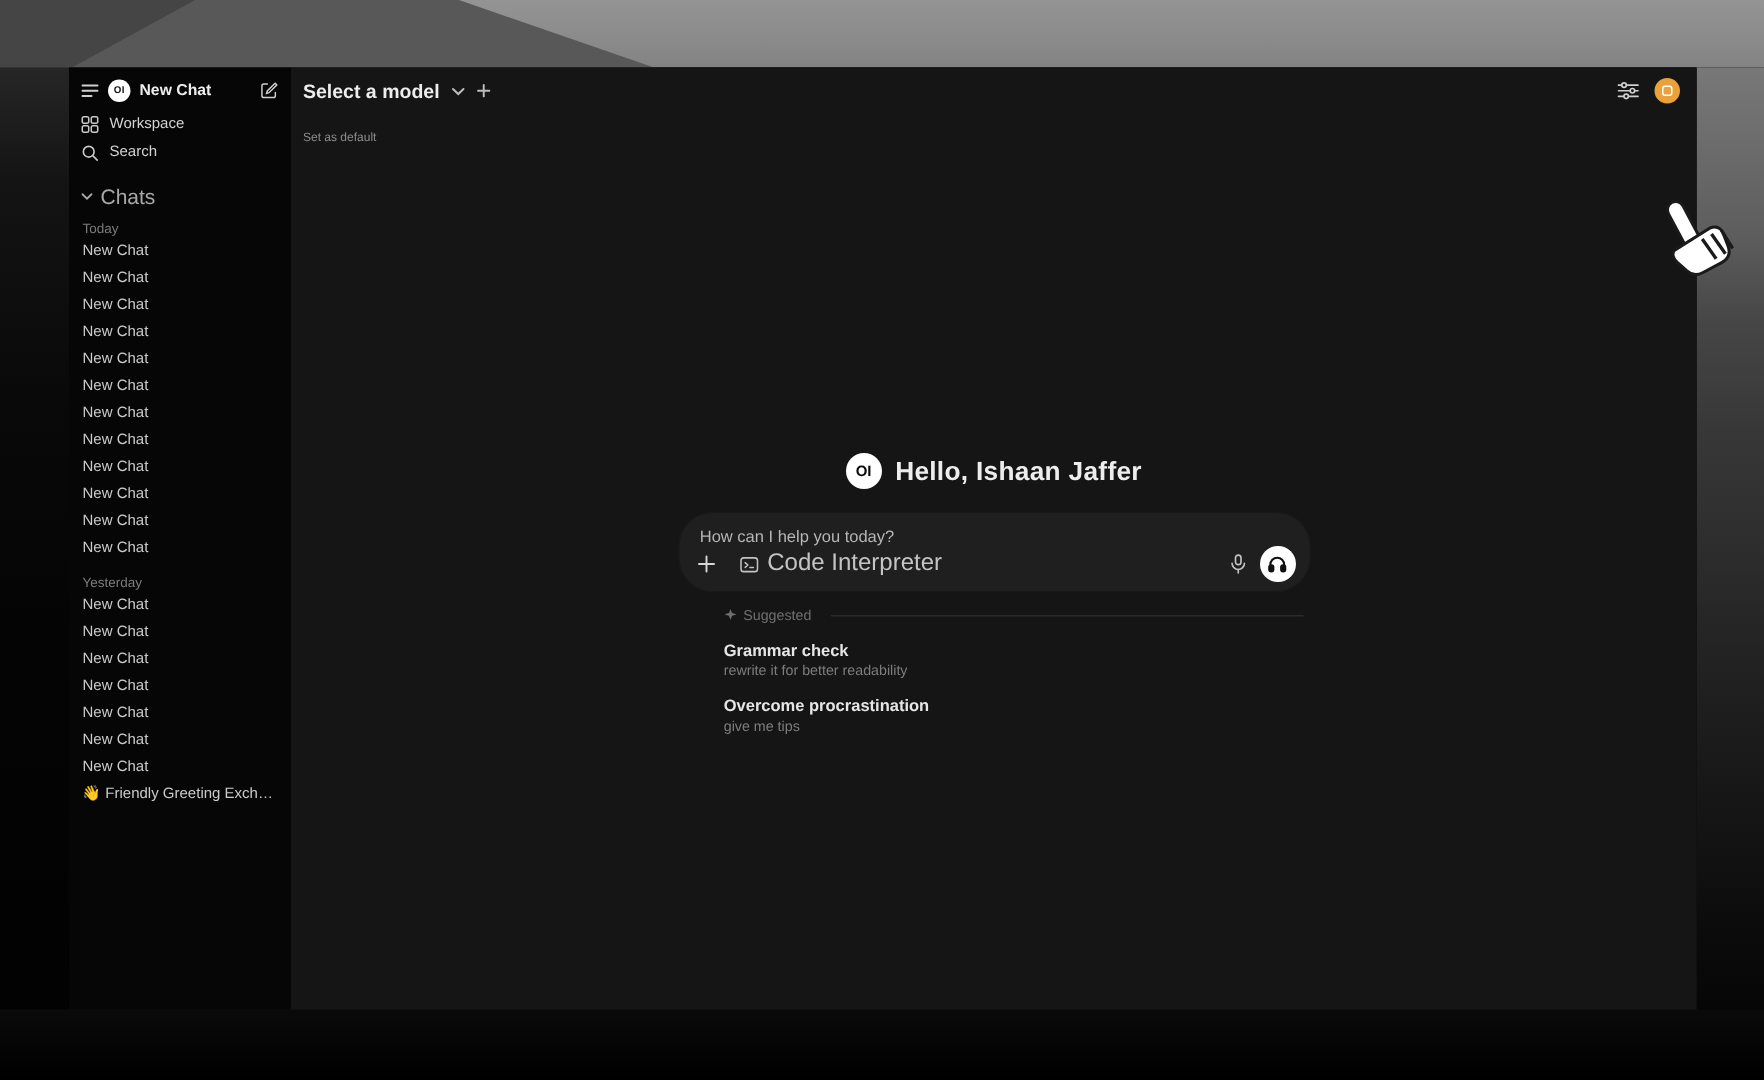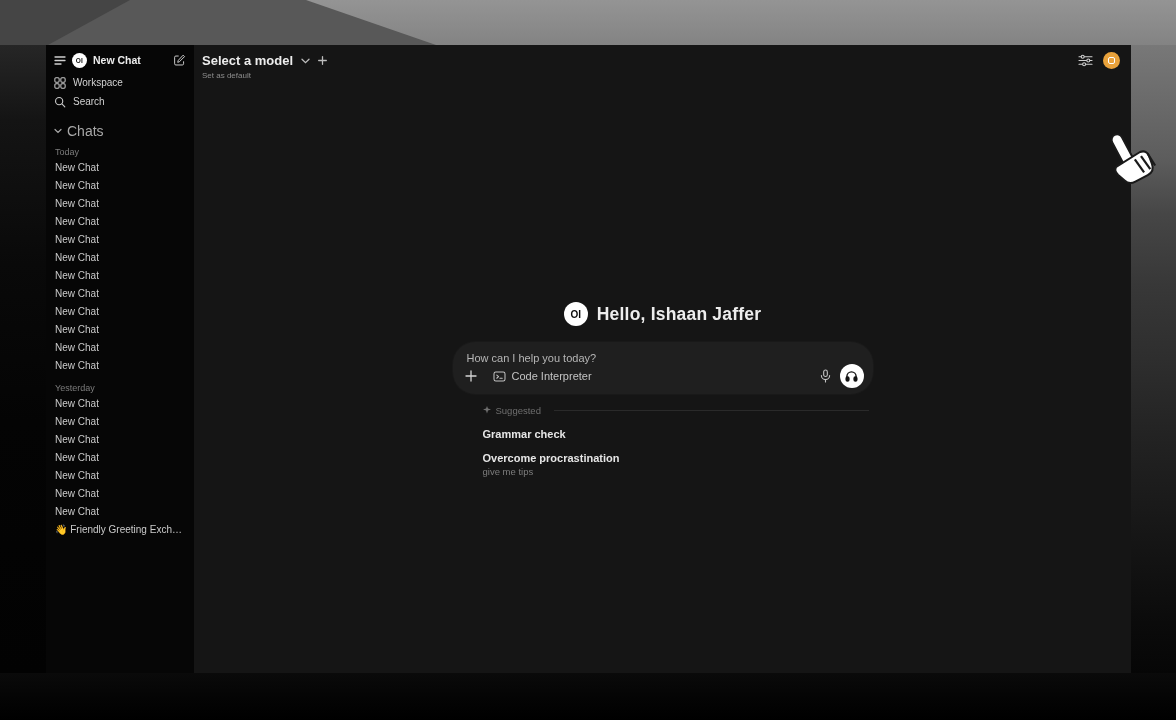--- a/index.html
+++ b/index.html
@@ -43,37 +43,37 @@
   .sb-chats-toggle{display:flex;align-items:center;gap:5px;height:16px;margin-top:12px;font-size:14px;color:#a8a8a8;cursor:pointer;}
   .sb-group-label{margin:8px 0 2px 1px;font-size:9px;color:#7c7c7c;}
   .chat-list{display:block;}
   .chat-item{height:18px;line-height:18px;font-size:10px;color:#cbcbcb;white-space:nowrap;
     overflow:hidden;text-overflow:ellipsis;cursor:pointer;border-radius:4px;padding-left:1px;}
 
   
   .main{flex:1;position:relative;background:#151515;min-width:0;padding-left:25px;}
   .model-row{position:absolute;top:8px;left:8px;display:flex;align-items:center;gap:8px;cursor:pointer;}
   .model-label{font-size:13px;font-weight:bold;color:#ededed;}
-  .set-default{position:absolute;top:26px;left:8px;font-size:8px;color:#8d8d8d;cursor:pointer;}
+  .set-default{position:absolute;top:42px;left:8px;font-size:8px;color:#8d8d8d;cursor:pointer;}
   .top-icons{position:absolute;top:7px;right:11px;display:flex;align-items:center;gap:10px;}
   .avatar{width:17px;height:17px;border-radius:50%;display:flex;align-items:center;justify-content:center;cursor:pointer;}
   .avatar .glyph{width:7px;height:7px;border:1.2px solid #fff;border-radius:2px;}
 
   .center-col{position:absolute;top:256px;left:50%;transform:translateX(-50%);width:420px;}
   .greeting{display:flex;align-items:center;justify-content:center;gap:9px;height:26px;}
   .greeting .logo-big{width:24px;height:24px;border-radius:50%;background:#fff;color:#0a0a0a;
     display:flex;align-items:center;justify-content:center;font-size:10px;font-weight:bold;}
   .greeting .text{font-size:17.5px;font-weight:600;color:#ededed;letter-spacing:.2px;}
 
   .prompt-box{margin-top:15px;height:52px;background:#1f1f1f;border-radius:22px;
     position:relative;padding:10px 14px;box-shadow:0 0 0 1px rgba(255,255,255,0.02);}
   .prompt-placeholder{font-size:11px;color:#b6b6b6;cursor:text;}
   .prompt-actions{position:absolute;left:12px;right:9px;bottom:6px;display:flex;align-items:center;}
   .plus-btn{color:#d5d5d5;margin-right:16px;cursor:pointer;display:flex;}
-  .ci-pill{display:flex;align-items:center;gap:6px;color:#c4c4c4;font-size:11px;cursor:pointer;}
+  .ci-pill{display:flex;align-items:center;gap:6px;color:#c4c4c4;font-size:16px;cursor:pointer;}
   .flex-spacer{flex:1;}
   .mic-btn{color:#c3c3c3;margin-right:9px;cursor:pointer;display:flex;}
   .voice-btn{width:24px;height:24px;border-radius:50%;background:#fff;color:#111;
     display:flex;align-items:center;justify-content:center;cursor:pointer;}
 
   .suggested{margin-top:9px;padding-left:30px;}
   .suggested-head{display:flex;align-items:center;gap:5px;height:14px;color:#6f6f6f;text-align:center;}
   .suggested-head .lbl{font-size:9.5px;}
   .suggested-head .rule{flex:1;height:1px;background:#2a2a2a;margin-left:8px;margin-right:4px;}
   .suggestion-item{margin-top:11px;cursor:pointer;}
@@ -269,20 +269,21 @@
               </svg>
             </span>
             <span class="lbl">Suggested</span>
             <span class="rule"></span>
           </div>
           <div>
 
 
               <div class="suggestion-item">
                 <div class="title">Grammar check</div>
+                <div class="subtitle">rewrite it for better readability</div>
               </div>
 
               <div class="suggestion-item">
                 <div class="title">Overcome procrastination</div>
                 <div class="subtitle">give me tips</div>
               </div>
             </div>
         </div>
       </div>
 

